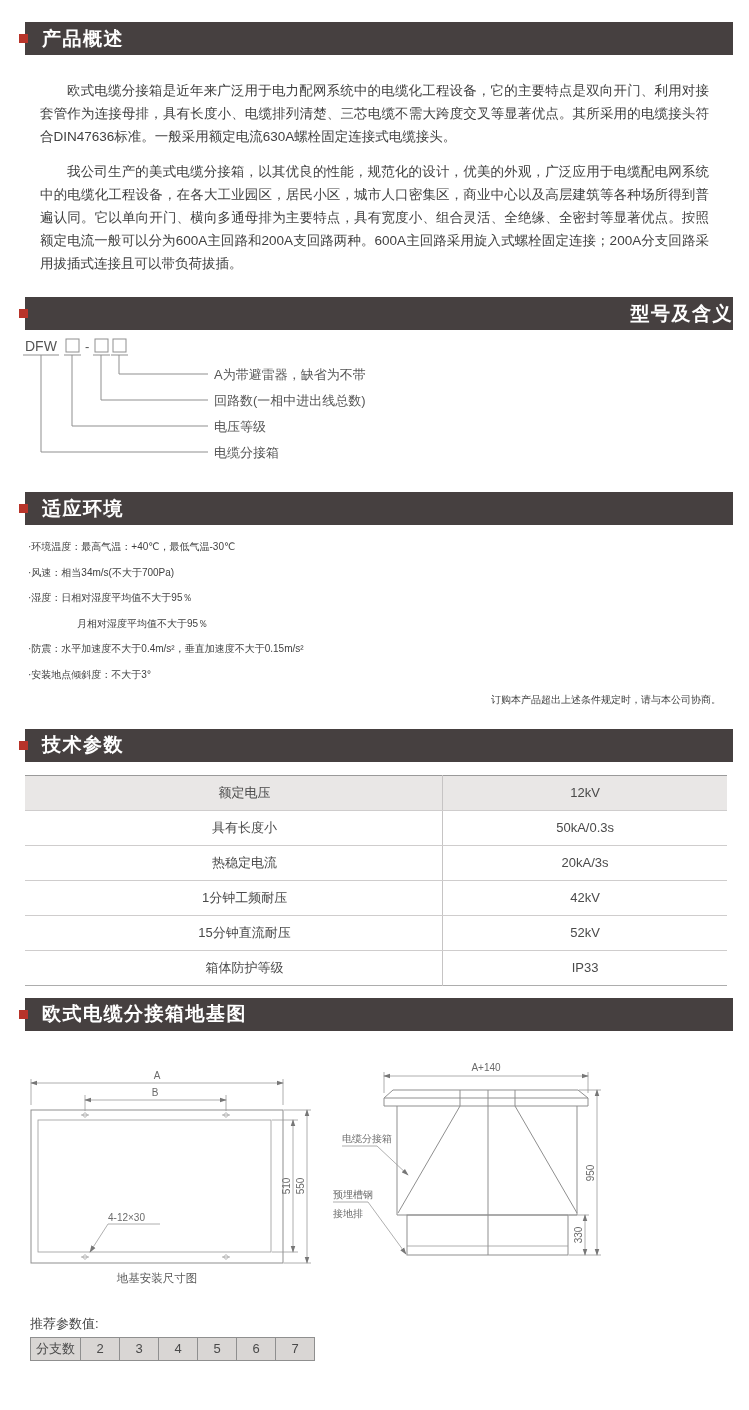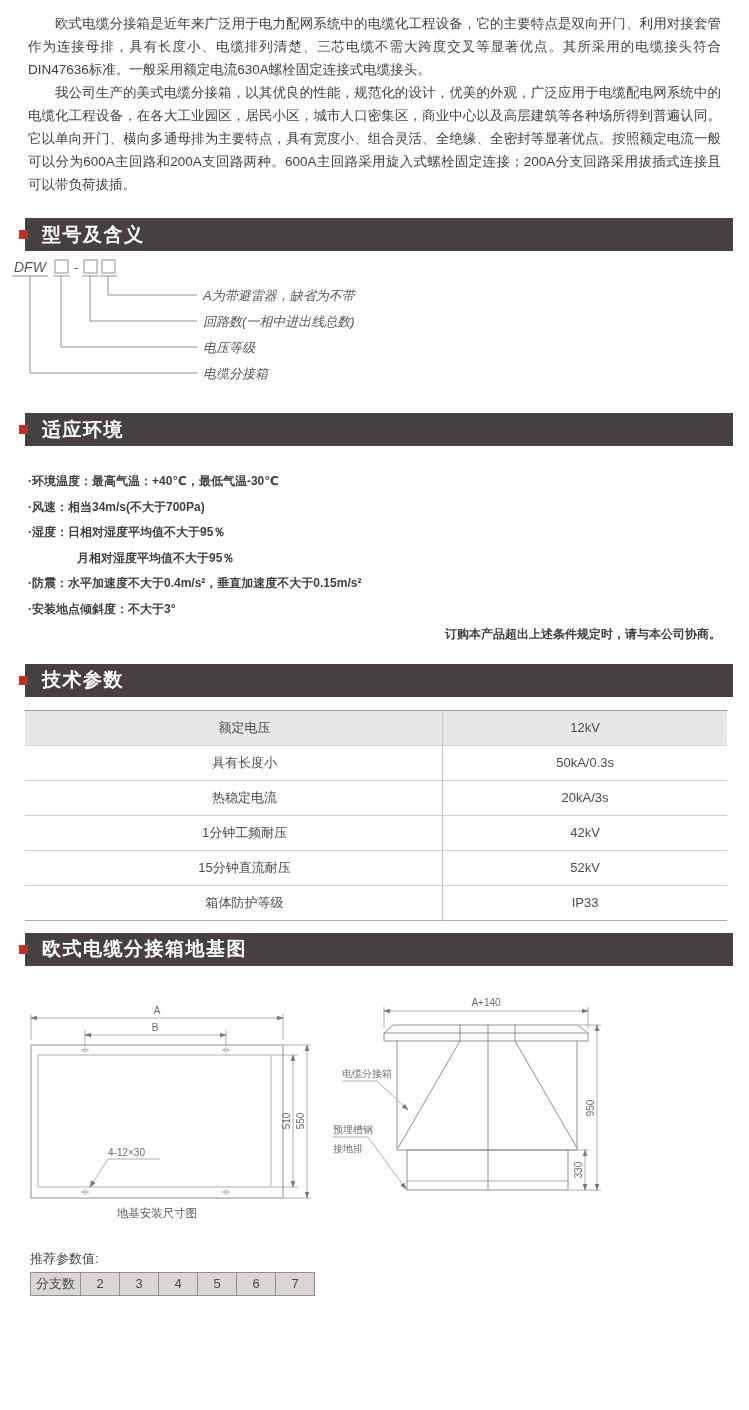--- a/index.html
+++ b/index.html
@@ -5,31 +5,31 @@
   html,body{margin:0;padding:0;background:#fff;}
   body{width:749px;font-family:"Liberation Sans","DejaVu Sans",sans-serif;color:#3f3f3f;}
   .page{width:749px;overflow:hidden;}
   
   .sec-header{position:relative;margin:0 16px 0 25px;height:33px;background:#464040;display:flex;align-items:center;}
   .red-sq{position:absolute;left:-6px;top:12px;width:9px;height:9px;background:#b8342a;}
   .sec-title{padding-left:17px;font-size:19px;font-weight:bold;color:#ffffff;letter-spacing:1.5px;}
   .first{margin-top:22px;}
   
   .overview{padding:12px 28px 0 28px;font-size:13.5px;line-height:23px;text-align:justify;}
-  .overview p{margin:0;text-indent:2em;}
-  
-  .model-wrap{margin:8px 0 10px 12px;font-style:italic;}
+  .overview p{margin:12px;text-indent:2em;}
+  
+  .model-wrap{margin:8px 0 10px 23px;}
   svg text{font-family:"Liberation Sans","DejaVu Sans",sans-serif;}
   .dline{stroke:#8f8f8f;stroke-width:1;fill:none;}
   .dthin{stroke:#9a9a9a;stroke-width:0.8;fill:none;}
   .dtext{fill:#555;font-size:13px;}
   .dsmall{fill:#6b6b6b;font-size:10px;}
   .dcap{fill:#5a5a5a;font-size:11.5px;}
   
-  .env{padding:23px 28px 0 28px;font-size:12px;font-weight:bold;}
+  .env{padding:9px 28px 0 28px;font-size:10px;}
   .env-item{line-height:25.5px;}
   .env-indent{padding-left:49px;}
   .env-note{line-height:25.5px;text-align:right;}
   
   .tech-table{margin:13px 25px 0 25px;width:702px;border-collapse:collapse;border-top:1px solid #9a9a9a;border-bottom:1px solid #adadad;}
   .tech-table td{height:32px;text-align:center;font-size:13px;color:#4a4a4a;border-bottom:1px solid #cfcdcd;}
   .tech-table td.n{width:59.5%;border-right:1px solid #c6c4c4;padding-left:23px;}
   .tech-table tr.gray td{background:#e9e7e6;}
   .tech-table tr:last-child td{border-bottom:none;}
   
@@ -40,26 +40,30 @@
   .rec-table{border-collapse:collapse;}
   .rec-table td{border:1px solid #8f8f8f;width:36px;height:20px;text-align:center;font-size:13px;color:#4a4a4a;}
   .rec-table td.c0{width:47px;}
   .rec-table tr.hd td{background:#d9d6d4;}
 </style>
 </head>
 <body>
 
 <div class="page">
 
+  <div class="sec-header first">
+    <span class="red-sq"></span>
+    <span class="sec-title">产品概述</span>
+  </div>
   <div class="overview">
     <p>欧式电缆分接箱是近年来广泛用于电力配网系统中的电缆化工程设备，它的主要特点是双向开门、利用对接套管作为连接母排，具有长度小、电缆排列清楚、三芯电缆不需大跨度交叉等显著优点。其所采用的电缆接头符合DIN47636标准。一般采用额定电流630A螺栓固定连接式电缆接头。</p>
     <p>我公司生产的美式电缆分接箱，以其优良的性能，规范化的设计，优美的外观，广泛应用于电缆配电网系统中的电缆化工程设备，在各大工业园区，居民小区，城市人口密集区，商业中心以及高层建筑等各种场所得到普遍认同。它以单向开门、横向多通母排为主要特点，具有宽度小、组合灵活、全绝缘、全密封等显著优点。按照额定电流一般可以分为600A主回路和200A支回路两种。600A主回路采用旋入式螺栓固定连接；200A分支回路采用拔插式连接且可以带负荷拔插。</p>
   </div>
 
-  <div class="sec-header" style="margin-top:22px;">
+  <div class="sec-header" style="margin-top:22px;justify-content:flex-end;">
     <span class="red-sq"></span>
     <span class="sec-title">型号及含义</span>
   </div>
   <div class="model-wrap">
     <svg width="690" height="140" viewBox="0 0 690 140">
       <text x="2" y="13" class="dtext" style="font-size:14px;">DFW</text>
       <rect x="43" y="1" width="13" height="13" class="dline"></rect>
       <text x="62" y="13" class="dtext">-</text>
       <rect x="72" y="1" width="13" height="13" class="dline"></rect>
       <rect x="90" y="1" width="13" height="13" class="dline"></rect>

